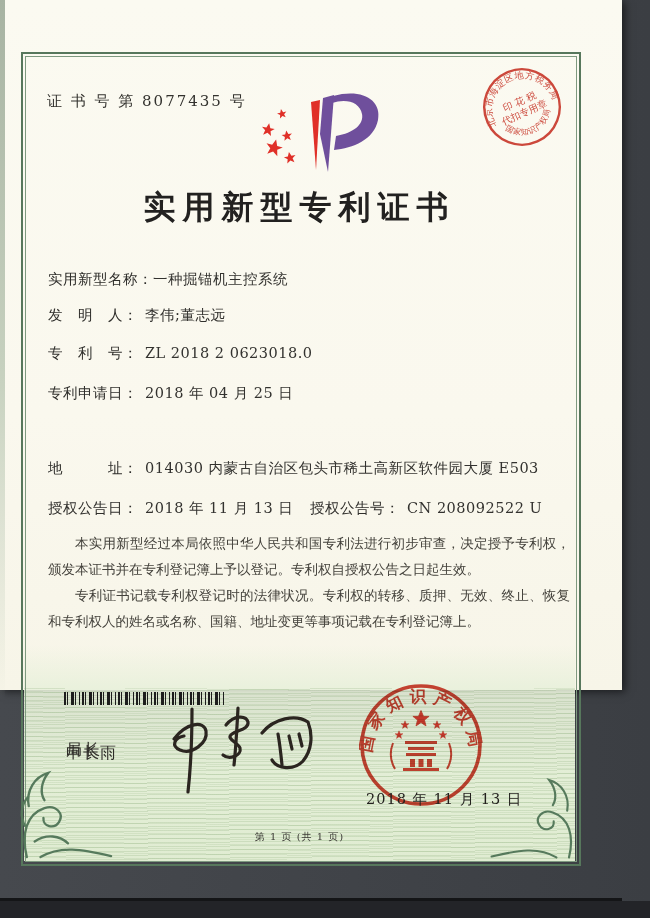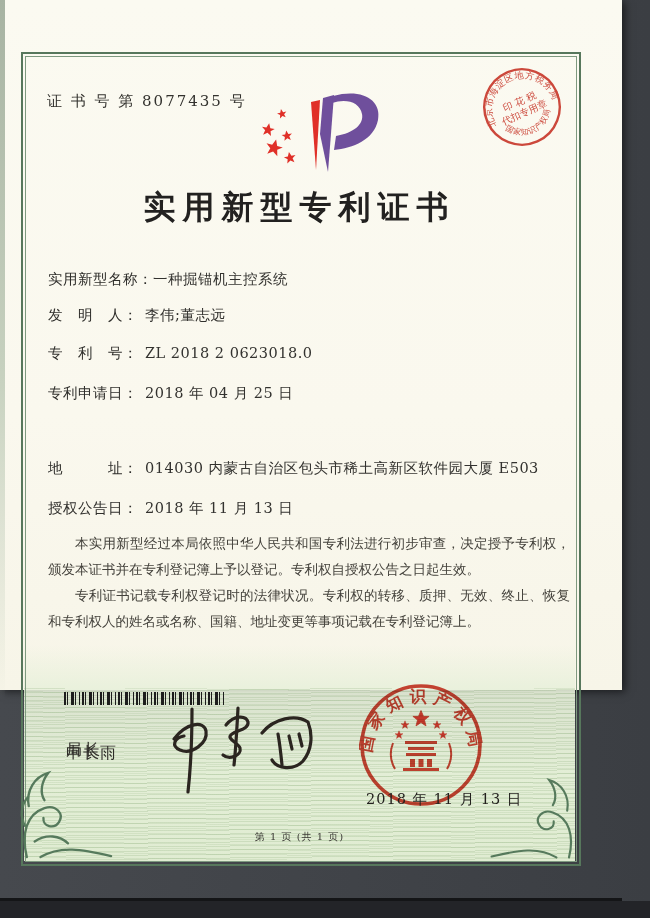--- a/index.html
+++ b/index.html
@@ -97,20 +97,23 @@
       <span class="flabel">专　利　号：</span><span class="fvalue">ZL 2018 2 0623018.0</span>
     </div>
     <div class="frow" style="top:384px">
       <span class="flabel">专利申请日：</span><span class="fvalue">2018 年 04 月 25 日</span>
     </div>
     <div class="frow" style="top:459px">
       <span class="flabel">地　　　址：</span><span class="fvalue">014030  内蒙古自治区包头市稀土高新区软件园大厦 E503</span>
     </div>
     <div class="frow" style="top:499px">
       <span class="flabel">授权公告日：</span><span class="fvalue">2018 年 11 月 13 日</span>
+      <span class="fpair-right">
+        <span class="flabel">授权公告号：</span><span class="fvalue">CN 208092522 U</span>
+      </span>
     </div>
 
     <div class="bodytext">
       <p>本实用新型经过本局依照中华人民共和国专利法进行初步审查，决定授予专利权，颁发本证书并在专利登记簿上予以登记。专利权自授权公告之日起生效。</p>
       <p>专利证书记载专利权登记时的法律状况。专利权的转移、质押、无效、终止、恢复和专利权人的姓名或名称、国籍、地址变更等事项记载在专利登记簿上。</p>
     </div>
 
     <div class="barcode"></div>
 
     <div class="role">局长</div>

